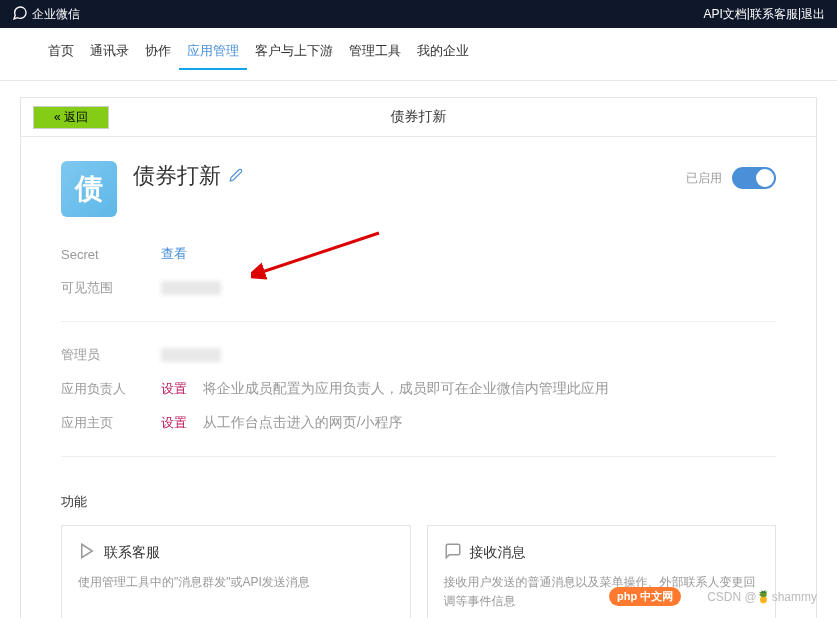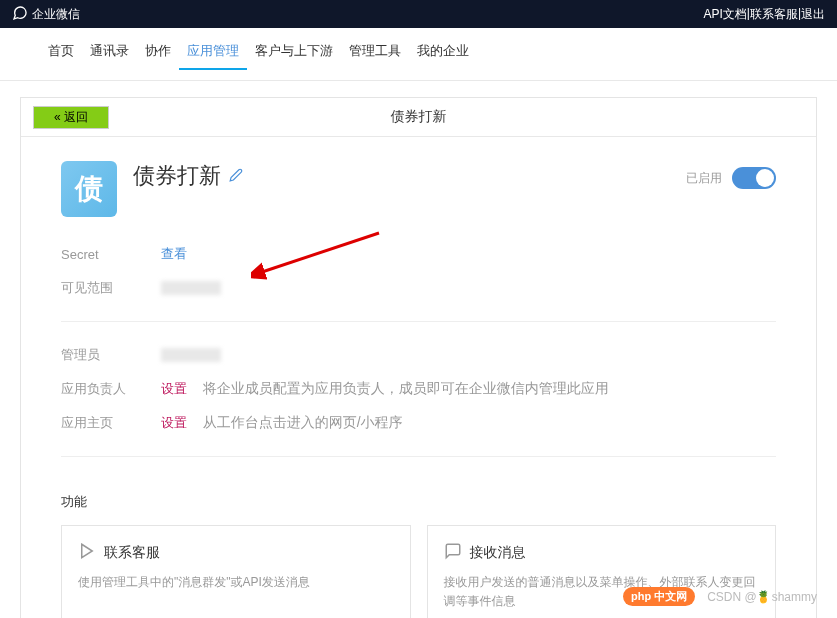--- a/index.html
+++ b/index.html
@@ -47,21 +47,21 @@
     .arrow-overlay { position: absolute; pointer-events: none; z-index: 10; }
     
     .section-title { padding: 0 40px; color: #333; font-size: 13px; margin-bottom: 14px; }
     
     .cards { display: flex; gap: 16px; padding: 0 40px 20px; }
     .card { flex: 1; border: 1px solid #e4e4e4; padding: 16px; }
     .card-header { display: flex; align-items: center; gap: 8px; margin-bottom: 10px; font-size: 14px; }
     .card-icon { color: #999; }
     .card-desc { color: #999; font-size: 12px; line-height: 1.6; margin-bottom: 20px; min-height: 34px; }
     
-    .watermark { position: fixed; bottom: 12px; right: 20px; display: flex; align-items: center; gap: 12px; font-size: 12px; color: #bbb; }
+    .watermark { position: fixed; bottom: 12px; right: 20px; display: flex; align-items: center; gap: 26px; font-size: 12px; color: #bbb; }
     .php-badge { background: #ff7a2e; color: #fff; border-radius: 10px; padding: 2px 8px; font-size: 11px; font-weight: bold; }
   </style>
 </head>
 <body>
 
 <div class="top-bar">
   <div class="top-bar-left">
     <span class="speech-icon">
       <svg width="16" height="16" viewBox="0 0 24 24" fill="none" stroke="#fff" stroke-width="2">
           <path d="M21 11.5a8.38 8.38 0 0 1-.9 3.8 8.5 8.5 0 0 1-7.6 4.7 8.38 8.38 0 0 1-3.8-.9L3 21l1.9-5.7a8.38 8.38 0 0 1-.9-3.8 8.5 8.5 0 0 1 4.7-7.6 8.38 8.38 0 0 1 3.8-.9h.5a8.48 8.48 0 0 1 8 8v.5z"></path>

